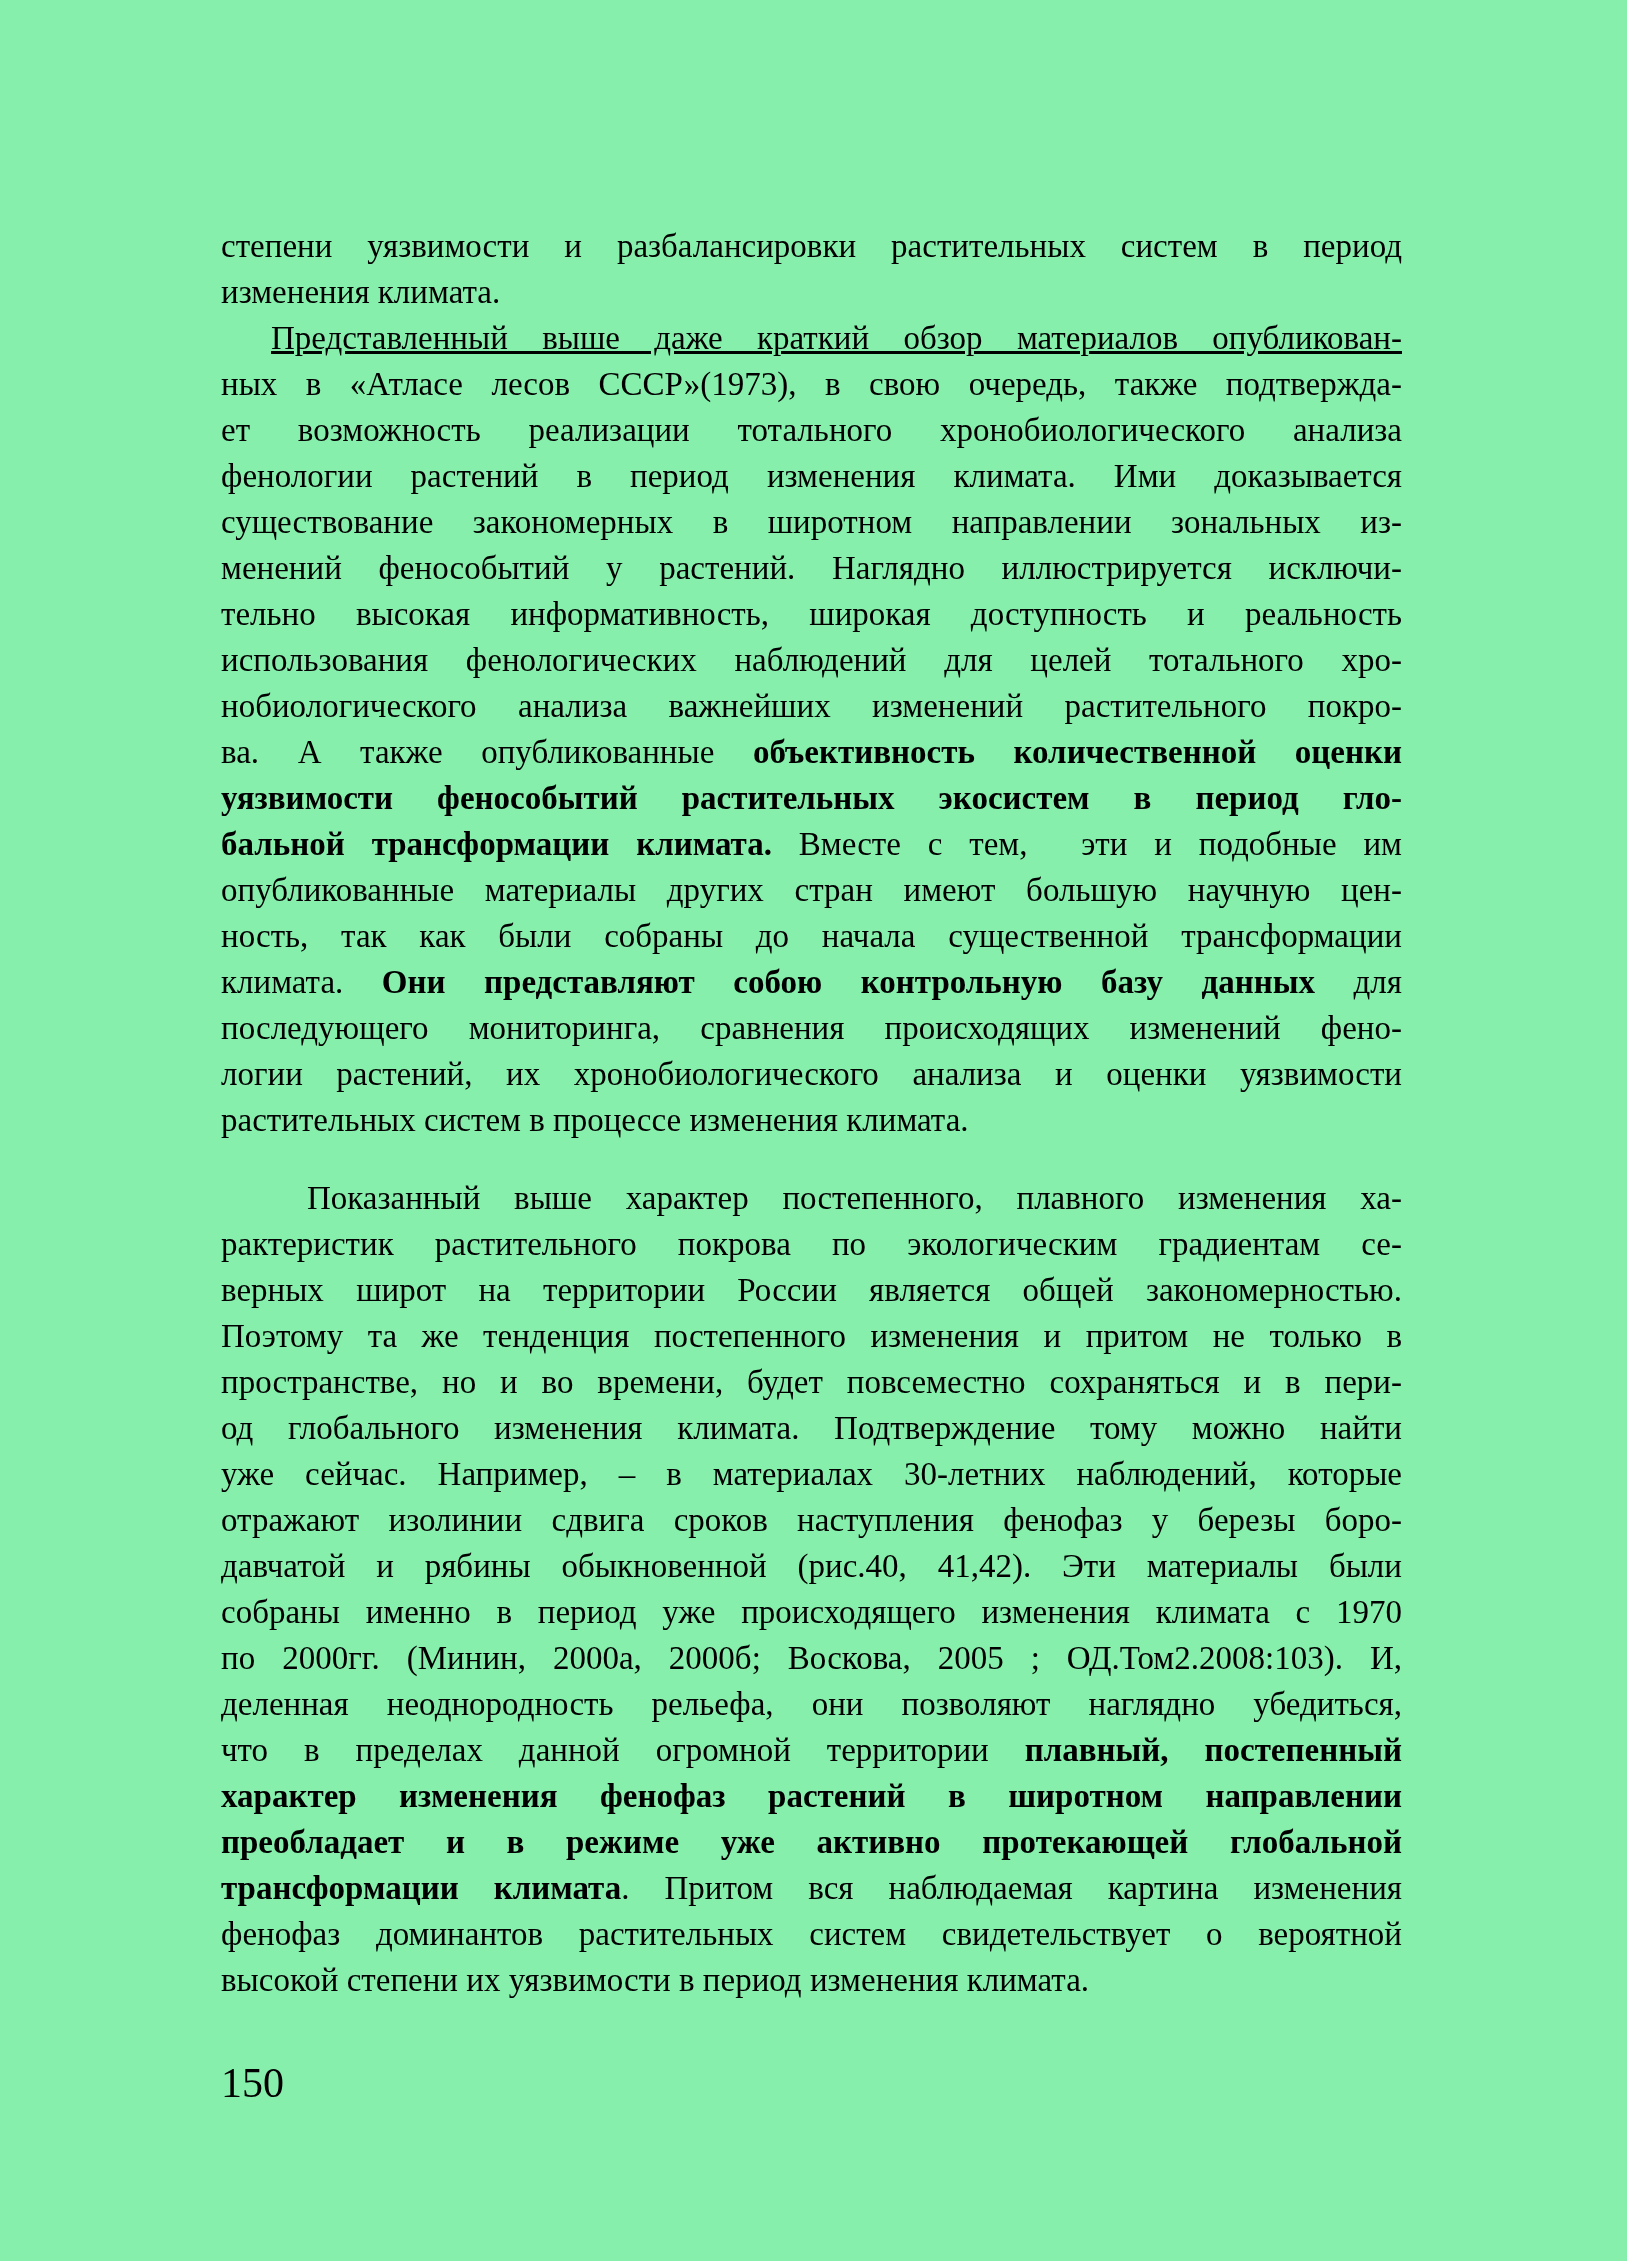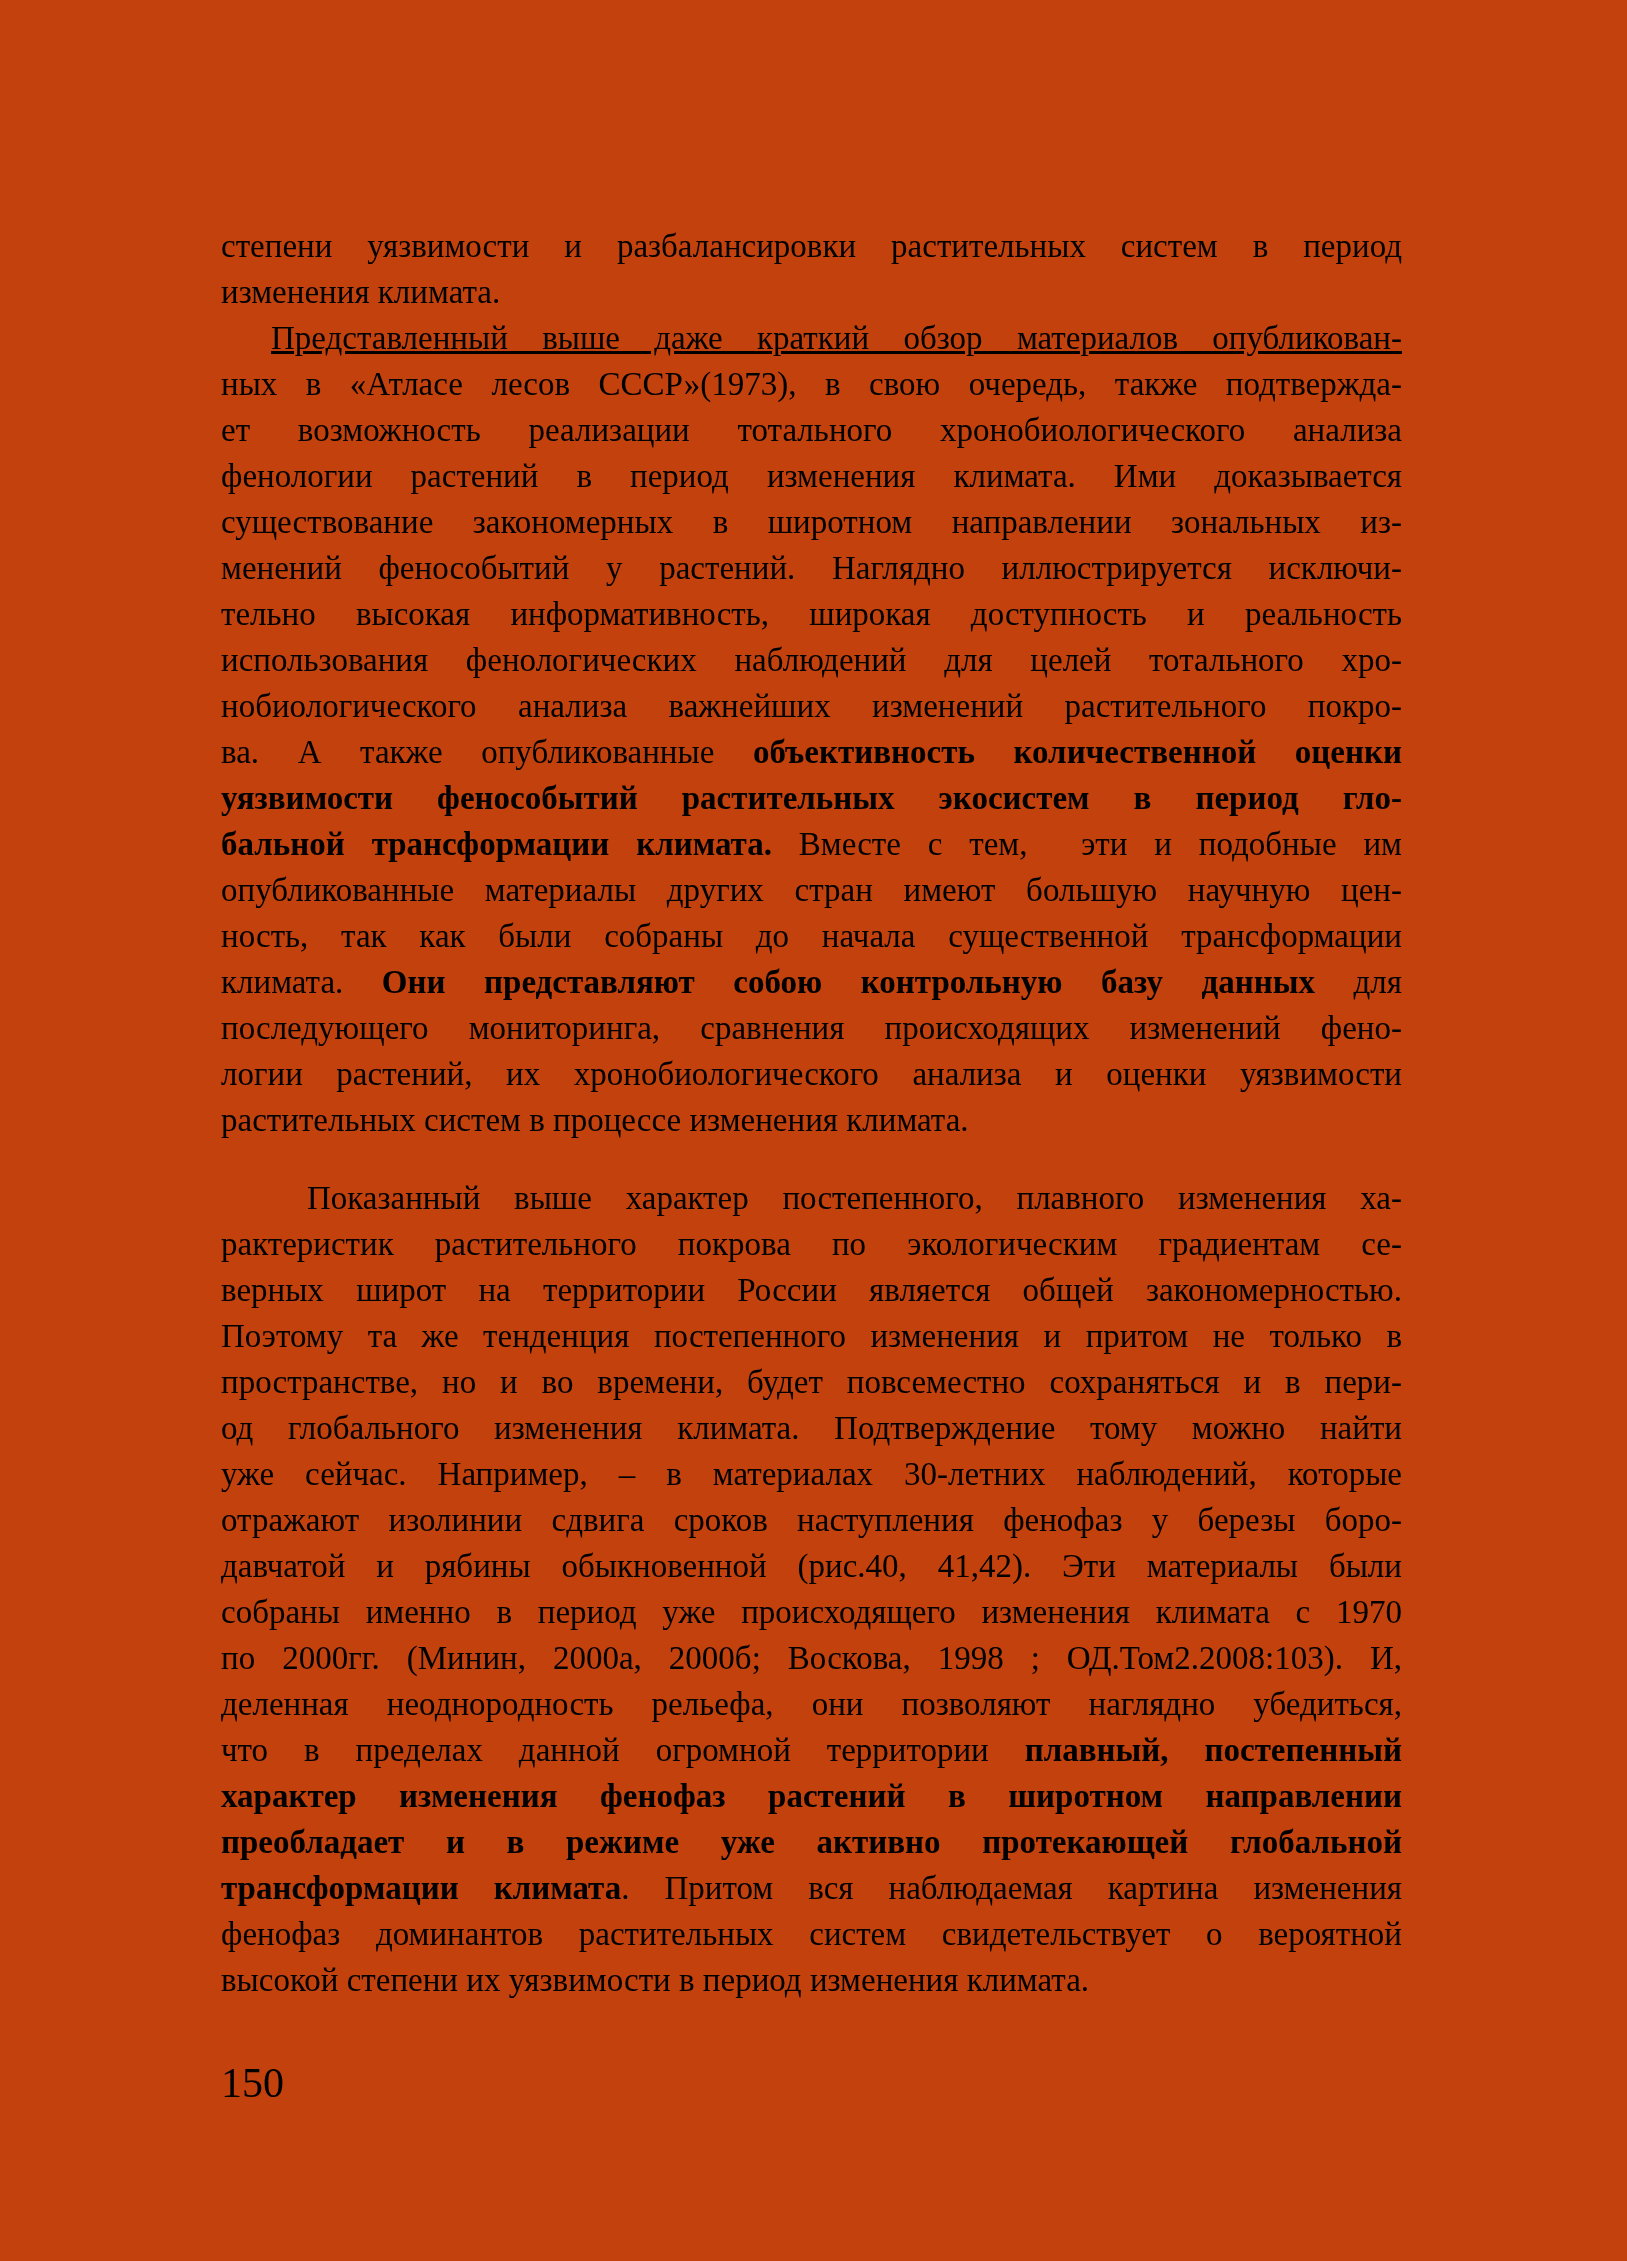--- a/index.html
+++ b/index.html
@@ -12,21 +12,21 @@
     background: #ffffff;
     position: relative;
     font-family: "Liberation Serif", "DejaVu Serif", serif;
     color: #000000;
   }
   .page {
     position: absolute;
     left: 0; top: 0;
     width: 1628px;
     height: 2261px;
-    background: #c2410c;
+    background: #86efac;
     overflow: hidden;
   }
   .text-block {
     position: absolute;
     left: 221px;
     top: 223px;
     width: 1181px;
   }
   .ln {
     height: 46px;
@@ -83,21 +83,21 @@
       <div class="ln" style="padding-left: 86px; margin-top: 32px;"><span>Показанный выше характер постепенного, плавного изменения ха-</span></div>
       <div class="ln"><span>рактеристик растительного покрова по экологическим градиентам се-</span></div>
       <div class="ln"><span>верных широт на территории России является общей закономерностью.</span></div>
       <div class="ln"><span>Поэтому та же тенденция постепенного изменения и притом не только в</span></div>
       <div class="ln"><span>пространстве, но и во времени, будет повсеместно сохраняться и в пери-</span></div>
       <div class="ln"><span>од глобального изменения климата. Подтверждение тому можно найти</span></div>
       <div class="ln"><span>уже сейчас. Например, – в материалах 30-летних наблюдений, которые</span></div>
       <div class="ln"><span>отражают изолинии сдвига сроков наступления фенофаз у березы боро-</span></div>
       <div class="ln"><span>давчатой и рябины обыкновенной (рис.40, 41,42). Эти материалы были</span></div>
       <div class="ln"><span>собраны именно в период уже происходящего изменения климата с 1970</span></div>
-      <div class="ln"><span>по 2000гг. (Минин, 2000а, 2000б; Воскова, 1998 ; ОД.Том2.2008:103). И,</span></div>
+      <div class="ln"><span>по 2000гг. (Минин, 2000а, 2000б; Воскова, 2005 ; ОД.Том2.2008:103). И,</span></div>
       <div class="ln"><span>деленная неоднородность рельефа, они позволяют наглядно убедиться,</span></div>
       <div class="ln"><span>что в пределах данной огромной территории </span><span class="b">плавный, постепенный</span></div>
       <div class="ln"><span class="b">характер изменения фенофаз растений в широтном направлении</span></div>
       <div class="ln"><span class="b">преобладает и в режиме уже активно протекающей глобальной</span></div>
       <div class="ln"><span class="b">трансформации климата</span><span>. Притом вся наблюдаемая картина изменения</span></div>
       <div class="ln"><span>фенофаз доминантов растительных систем свидетельствует о вероятной</span></div>
       <div class="ln end"><span>высокой степени их уязвимости в период изменения климата.</span></div>
     </div>
   <div class="page-number">150</div>
 </div>

